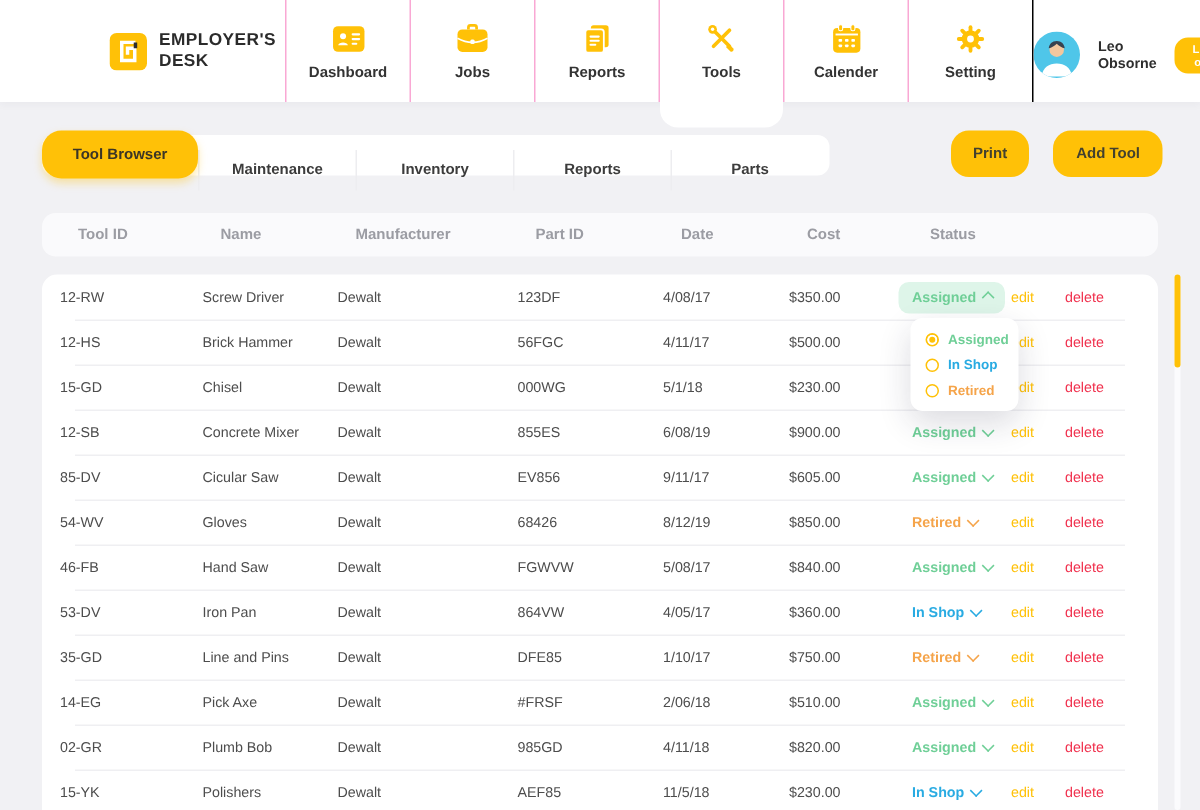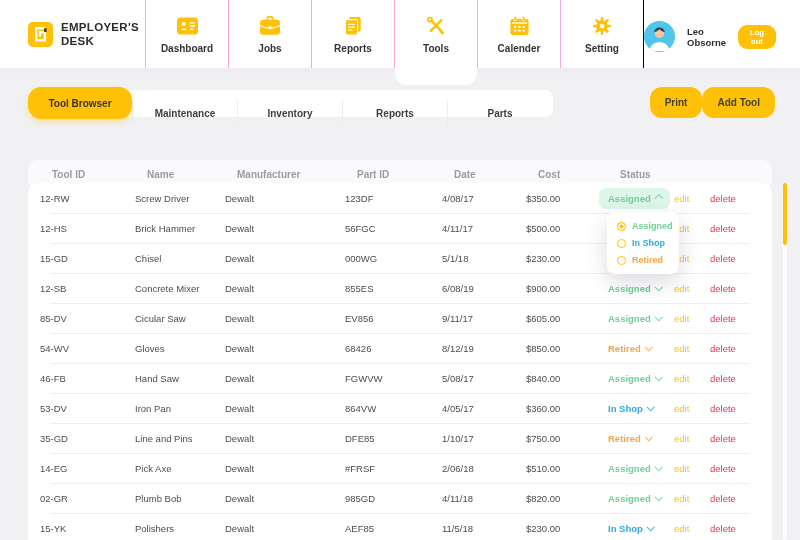--- a/index.html
+++ b/index.html
@@ -7,21 +7,21 @@
     width:800px;height:540px;position:relative;overflow:hidden;
     background:#f1f1f4;
     font-family:"Liberation Sans","DejaVu Sans",sans-serif;
     -webkit-font-smoothing:antialiased;
   }
   
   .header{
     position:absolute;top:0;left:0;width:800px;height:68px;background:#ffffff;
     display:flex;align-items:stretch;box-shadow:0 2px 5px rgba(50,50,80,.04);z-index:3;
   }
-  .logo-block{width:145px;display:flex;align-items:center;gap:8px;padding-left:28px;box-sizing:border-box;}
+  .logo-block{width:145px;display:flex;align-items:center;gap:8px;padding-left:28px;box-sizing:border-box;margin-left:45px;}
   .logo-text{font-size:11.5px;font-weight:800;color:#2b2b2b;line-height:1.25;letter-spacing:.3px;}
   .nav{display:flex;}
   .nav-item{
     width:82px;display:flex;flex-direction:column;align-items:center;justify-content:center;gap:7px;
     border-left:1px solid #f9a8d4;cursor:pointer;position:relative;background:#fff;
   }
   .nav-item .nico{height:21px;display:flex;align-items:flex-end;}
   .nav-label{font-size:10px;font-weight:700;color:#333;}
   .nav-item.active::after{
     content:"";position:absolute;left:0;right:0;top:68px;height:17px;background:#fff;
@@ -45,28 +45,28 @@
   .tab{
     width:105px;text-align:center;font-size:10px;font-weight:600;color:#3c3c3c;cursor:pointer;
     line-height:27px;height:27px;box-sizing:border-box;
   }
   .tab:nth-child(n+3){border-left:1px solid #ededf0;margin-top:20px;}
   .tab-pill{
     position:absolute;left:0;top:-3px;width:104px;height:32px;background:#FFC107;border-radius:13px;
     display:flex;align-items:center;justify-content:center;font-size:10px;font-weight:800;color:#3b3526;
     cursor:pointer;box-shadow:0 3px 6px rgba(255,193,7,.35);
   }
-  .tb-buttons{margin-left:auto;display:flex;}
+  .tb-buttons{margin-left:auto;display:flex;gap:16px;}
   .yellow-btn{
     height:31px;background:#FFC107;border:none;border-radius:12px;padding:0 15px;
     font-size:10px;font-weight:700;color:#43412f;cursor:pointer;font-family:inherit;
   }
   
   .thead{
-    position:absolute;top:160px;left:28px;width:744px;height:29px;background:#fafafc;border-radius:9px;
+    position:absolute;top:142px;left:28px;width:744px;height:29px;background:#fafafc;border-radius:9px;
     display:flex;align-items:center;padding-left:24px;box-sizing:border-box;z-index:1;
   }
   .thead .cell{font-size:10px;font-weight:600;color:#9b9ca3;}
   .tbody{
     position:absolute;top:183px;left:28px;width:744px;height:377px;background:#ffffff;
     border-radius:10px 10px 0 0;z-index:1;overflow:hidden;
   }
   .row{
     display:flex;align-items:center;height:30px;padding-left:12px;box-sizing:border-box;position:relative;
   }

